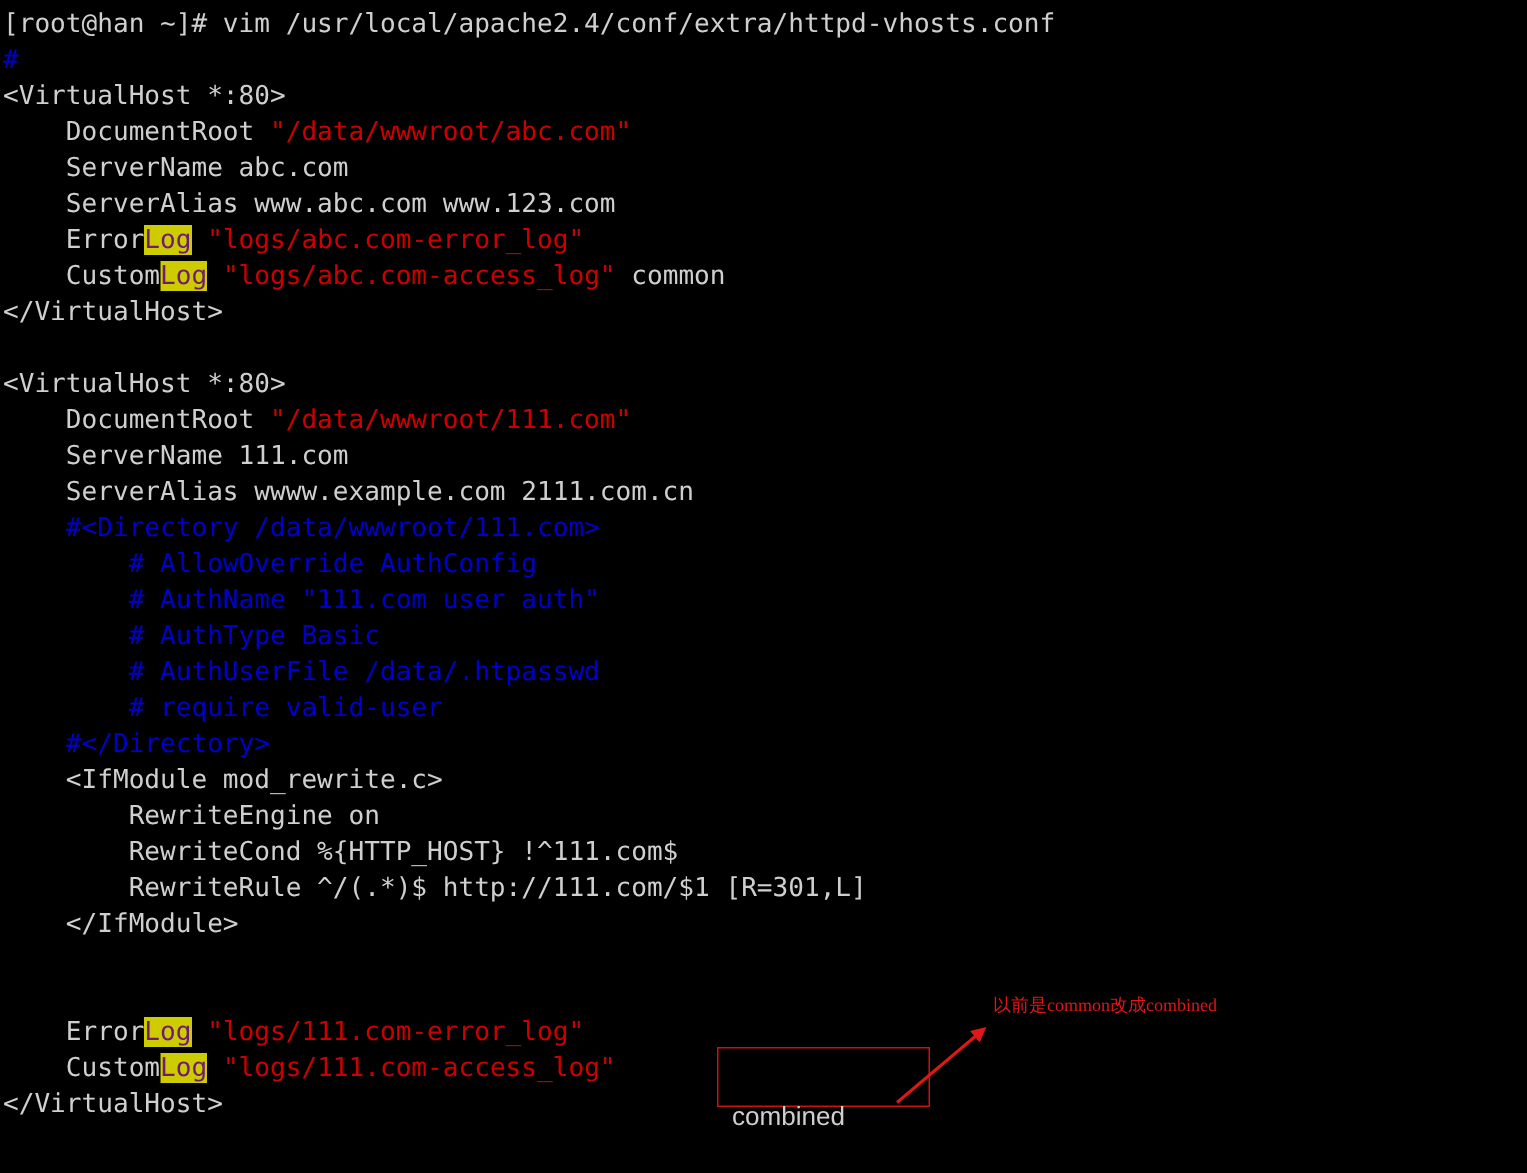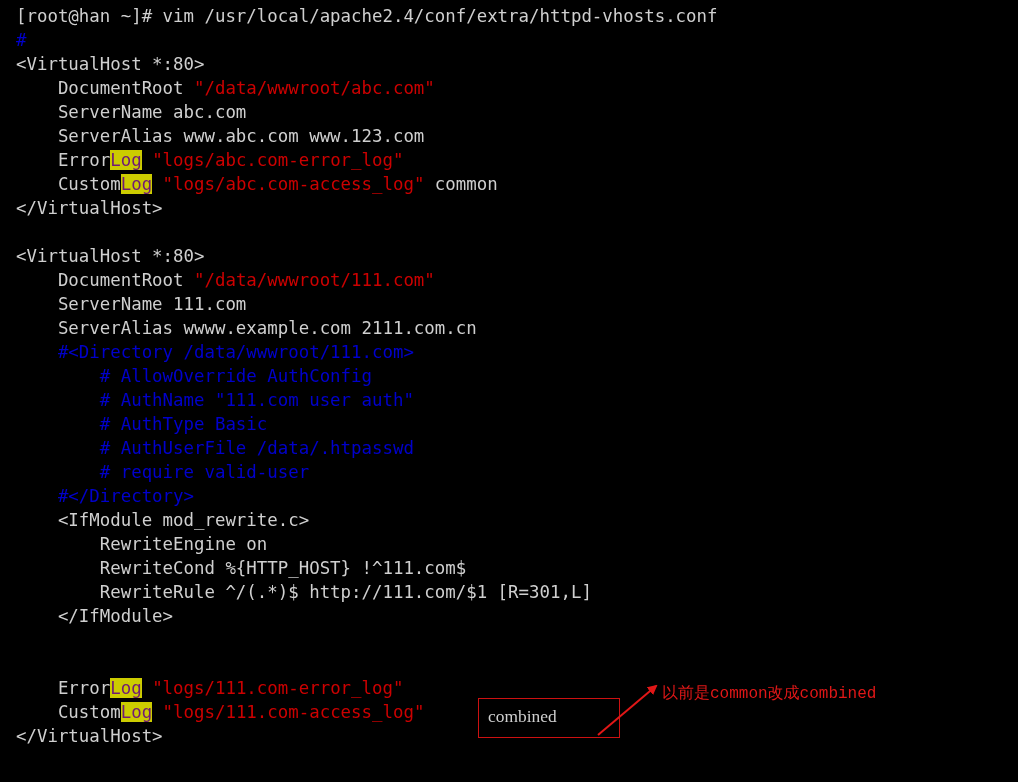--- a/index.html
+++ b/index.html
@@ -24,21 +24,21 @@
     box-sizing: border-box;
     font-size: 17.4px;
     line-height: 24px;
     letter-spacing: 0px;
     white-space: pre;
     color: #cccccc;
   }
   .line {
     height: 24px;
     white-space: pre;
-    padding-left: 16px;
+    padding-left: 2px;
   }
   .seg { white-space: pre; }
   .c-default { color: #cfcfcf; }
   .c-string  { color: #cc0000; }
   .c-comment { color: #0000cc; }
   .c-match   { background: #cccc00; color: #701a75; }
 
   
   #annotation-layer {
     position: absolute;
@@ -52,40 +52,40 @@
     left: 478px;
     top: 698px;
     width: 142px;
     height: 40px;
     border: 1.5px solid #cc1111;
     box-sizing: border-box;
   }
   #callout-value {
     position: absolute;
     left: 488px;
-    top: 704px;
-    font-family: Liberation Serif, serif;
+    top: 732px;
+    font-family: Liberation Sans, sans-serif;
     font-size: 17.4px;
     line-height: 24px;
     color: #cfcfcf;
     white-space: pre;
   }
   #annotation-arrow {
     position: absolute;
     left: 590px;
     top: 672px;
     width: 90px;
     height: 72px;
   }
   #annotation-text {
     position: absolute;
     left: 662px;
-    top: 684px;
-    font-family: Liberation Mono, monospace;
-    font-size: 16px;
+    top: 660px;
+    font-family: Liberation Serif, serif;
+    font-size: 12px;
     line-height: 20px;
     color: #e01717;
     white-space: pre;
   }
 </style>
 </head>
 <body>
 
 <div id="screen">
 

